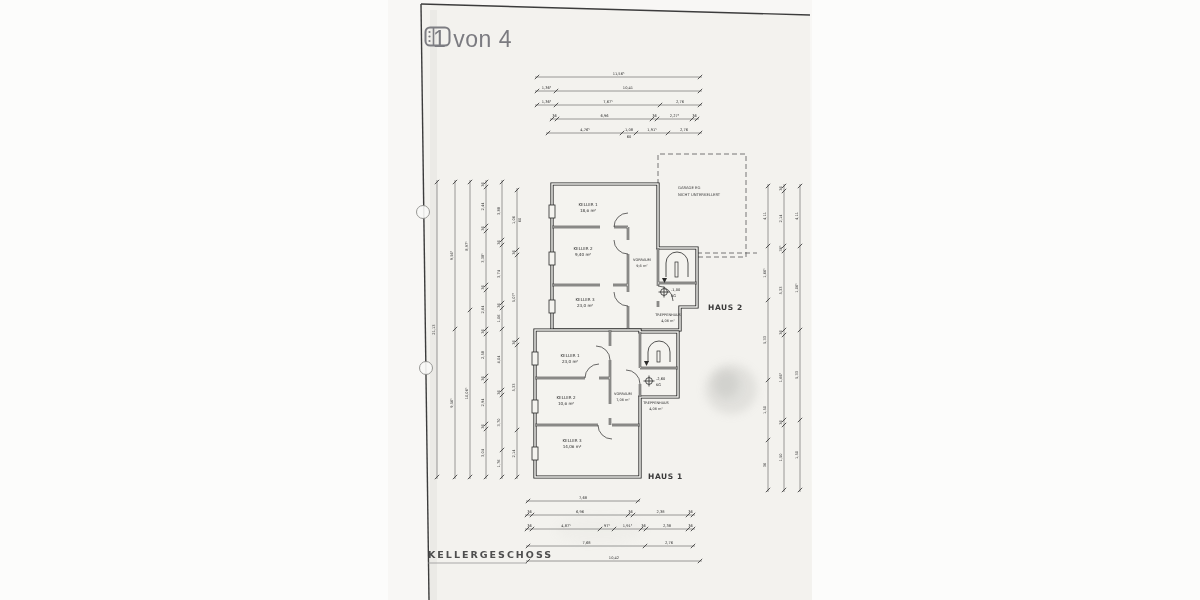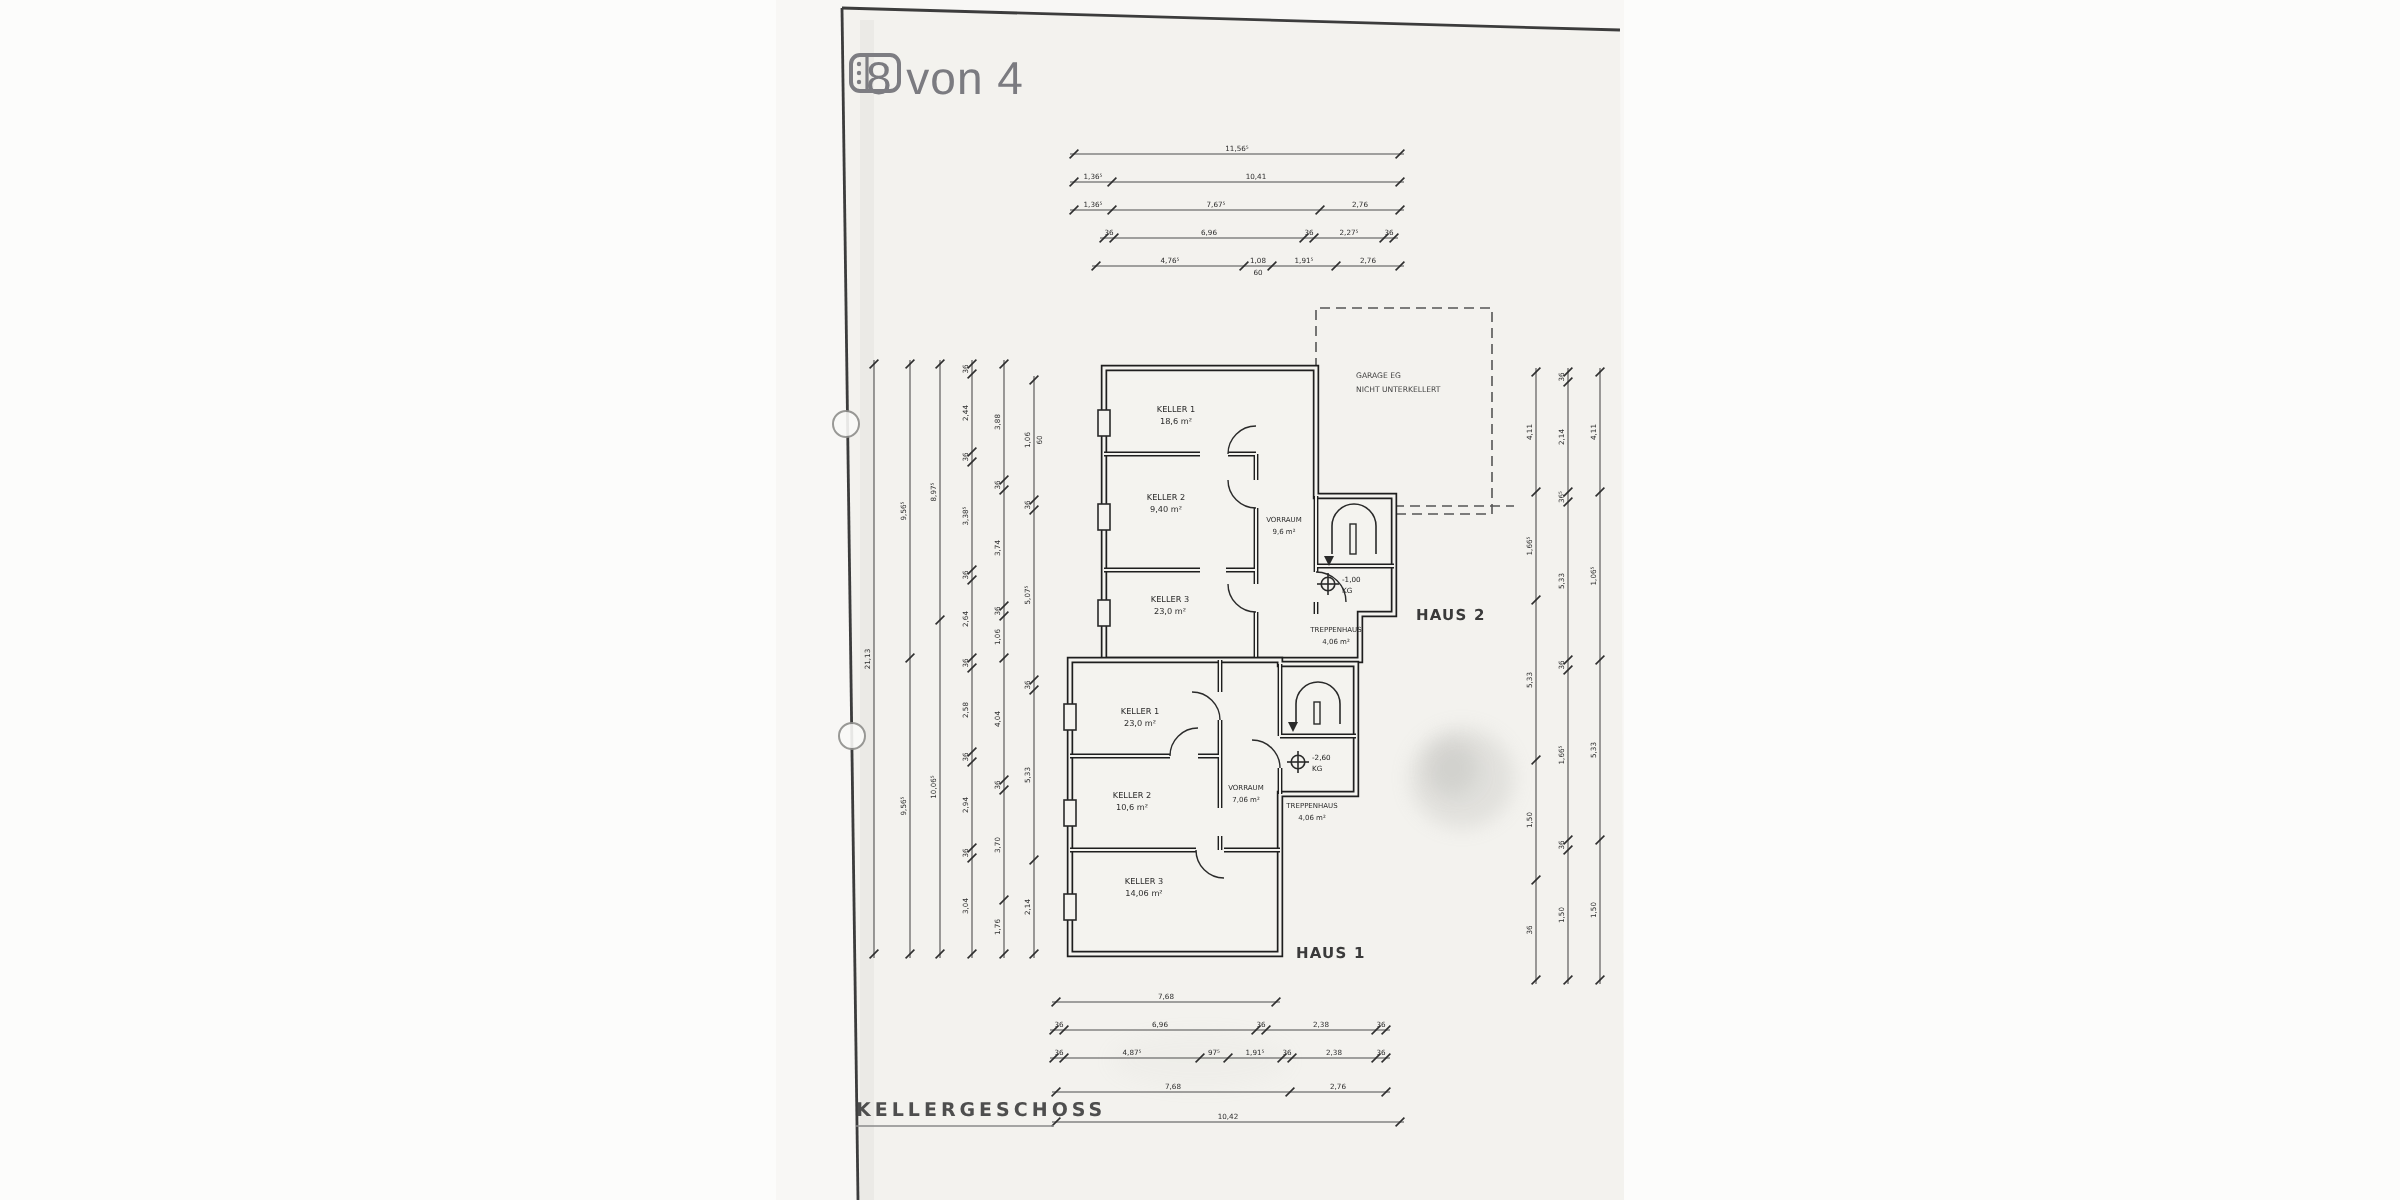--- a/index.html
+++ b/index.html
@@ -413,16 +413,16 @@
   <div class="page-indicator">
     <button class="thumb-btn" aria-label="thumbnails">
       <svg width="27" height="21" viewBox="0 0 27 21">
         <rect x="1.5" y="1.5" width="24" height="18" rx="4.5" fill="none" stroke="#7d7d82" stroke-width="2"></rect>
         <line x1="9.5" y1="1.5" x2="9.5" y2="19.5" stroke="#7d7d82" stroke-width="1.6"></line>
         <circle cx="5.5" cy="6" r="1.1" fill="#7d7d82"></circle>
         <circle cx="5.5" cy="10.5" r="1.1" fill="#7d7d82"></circle>
         <circle cx="5.5" cy="15" r="1.1" fill="#7d7d82"></circle>
       </svg>
     </button>
-    <span>8 von 4</span>
+    <span>1 von 4</span>
   </div>
 
 </div>
 
 </body></html>

